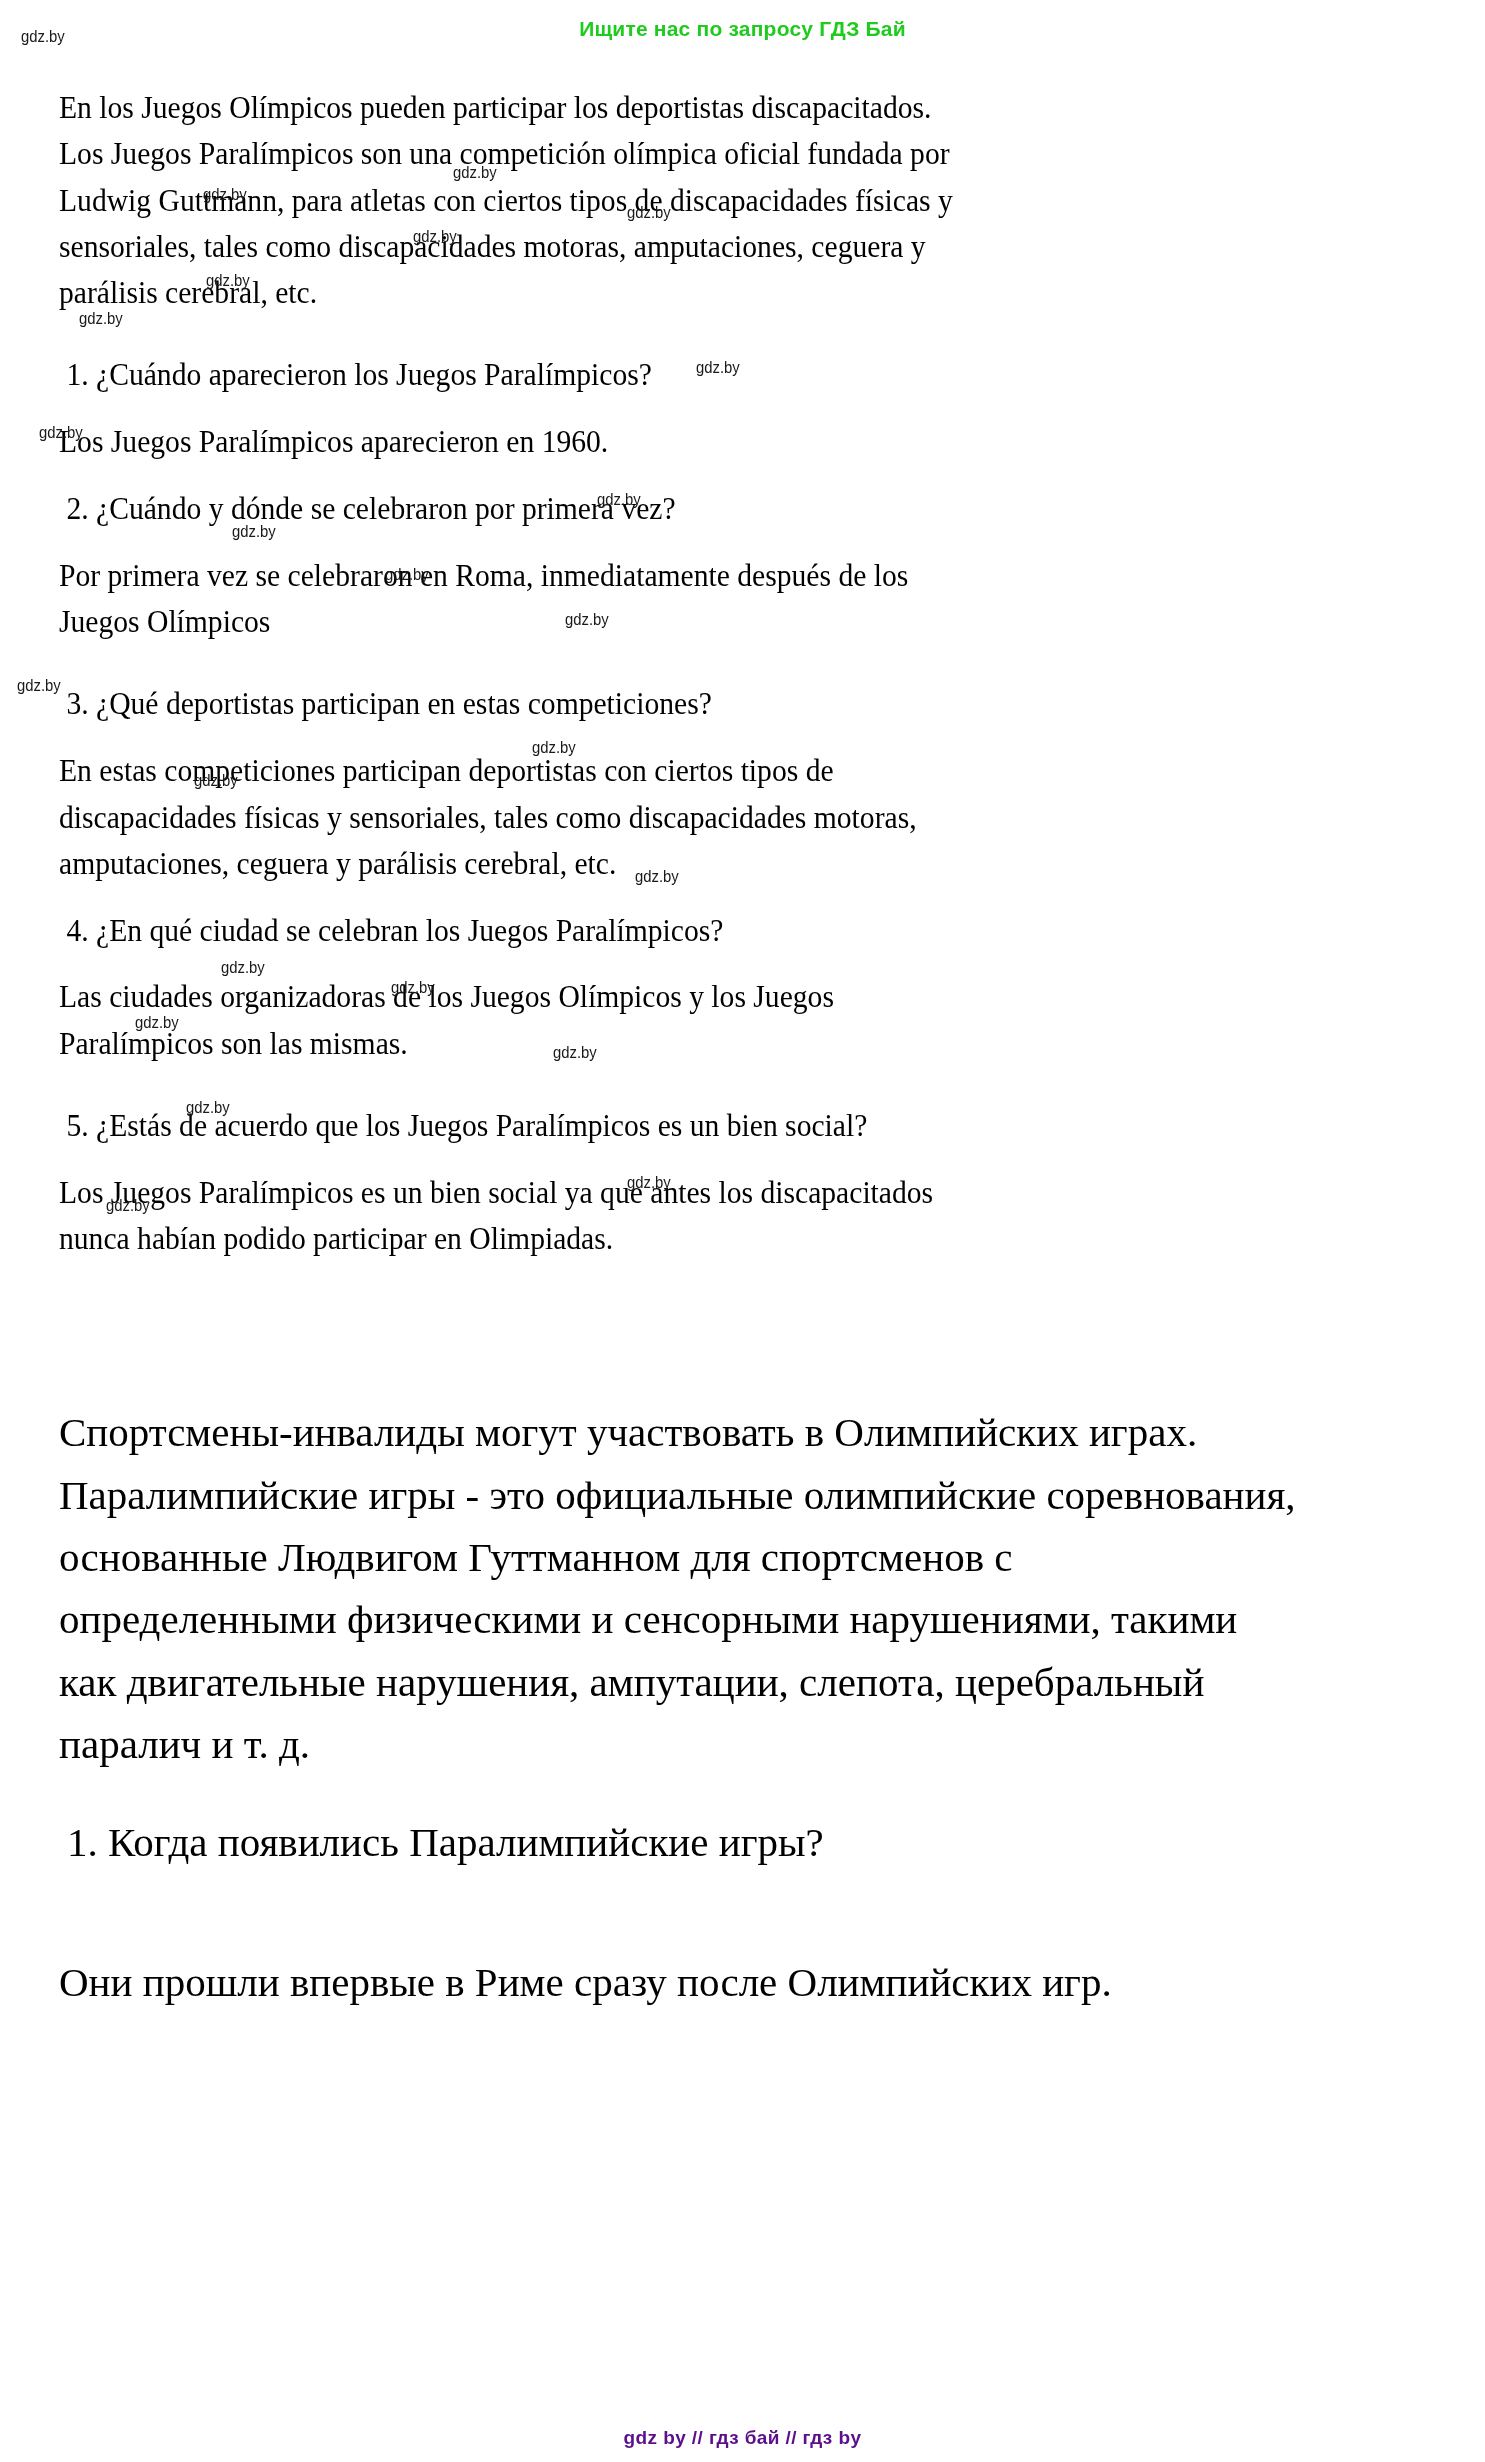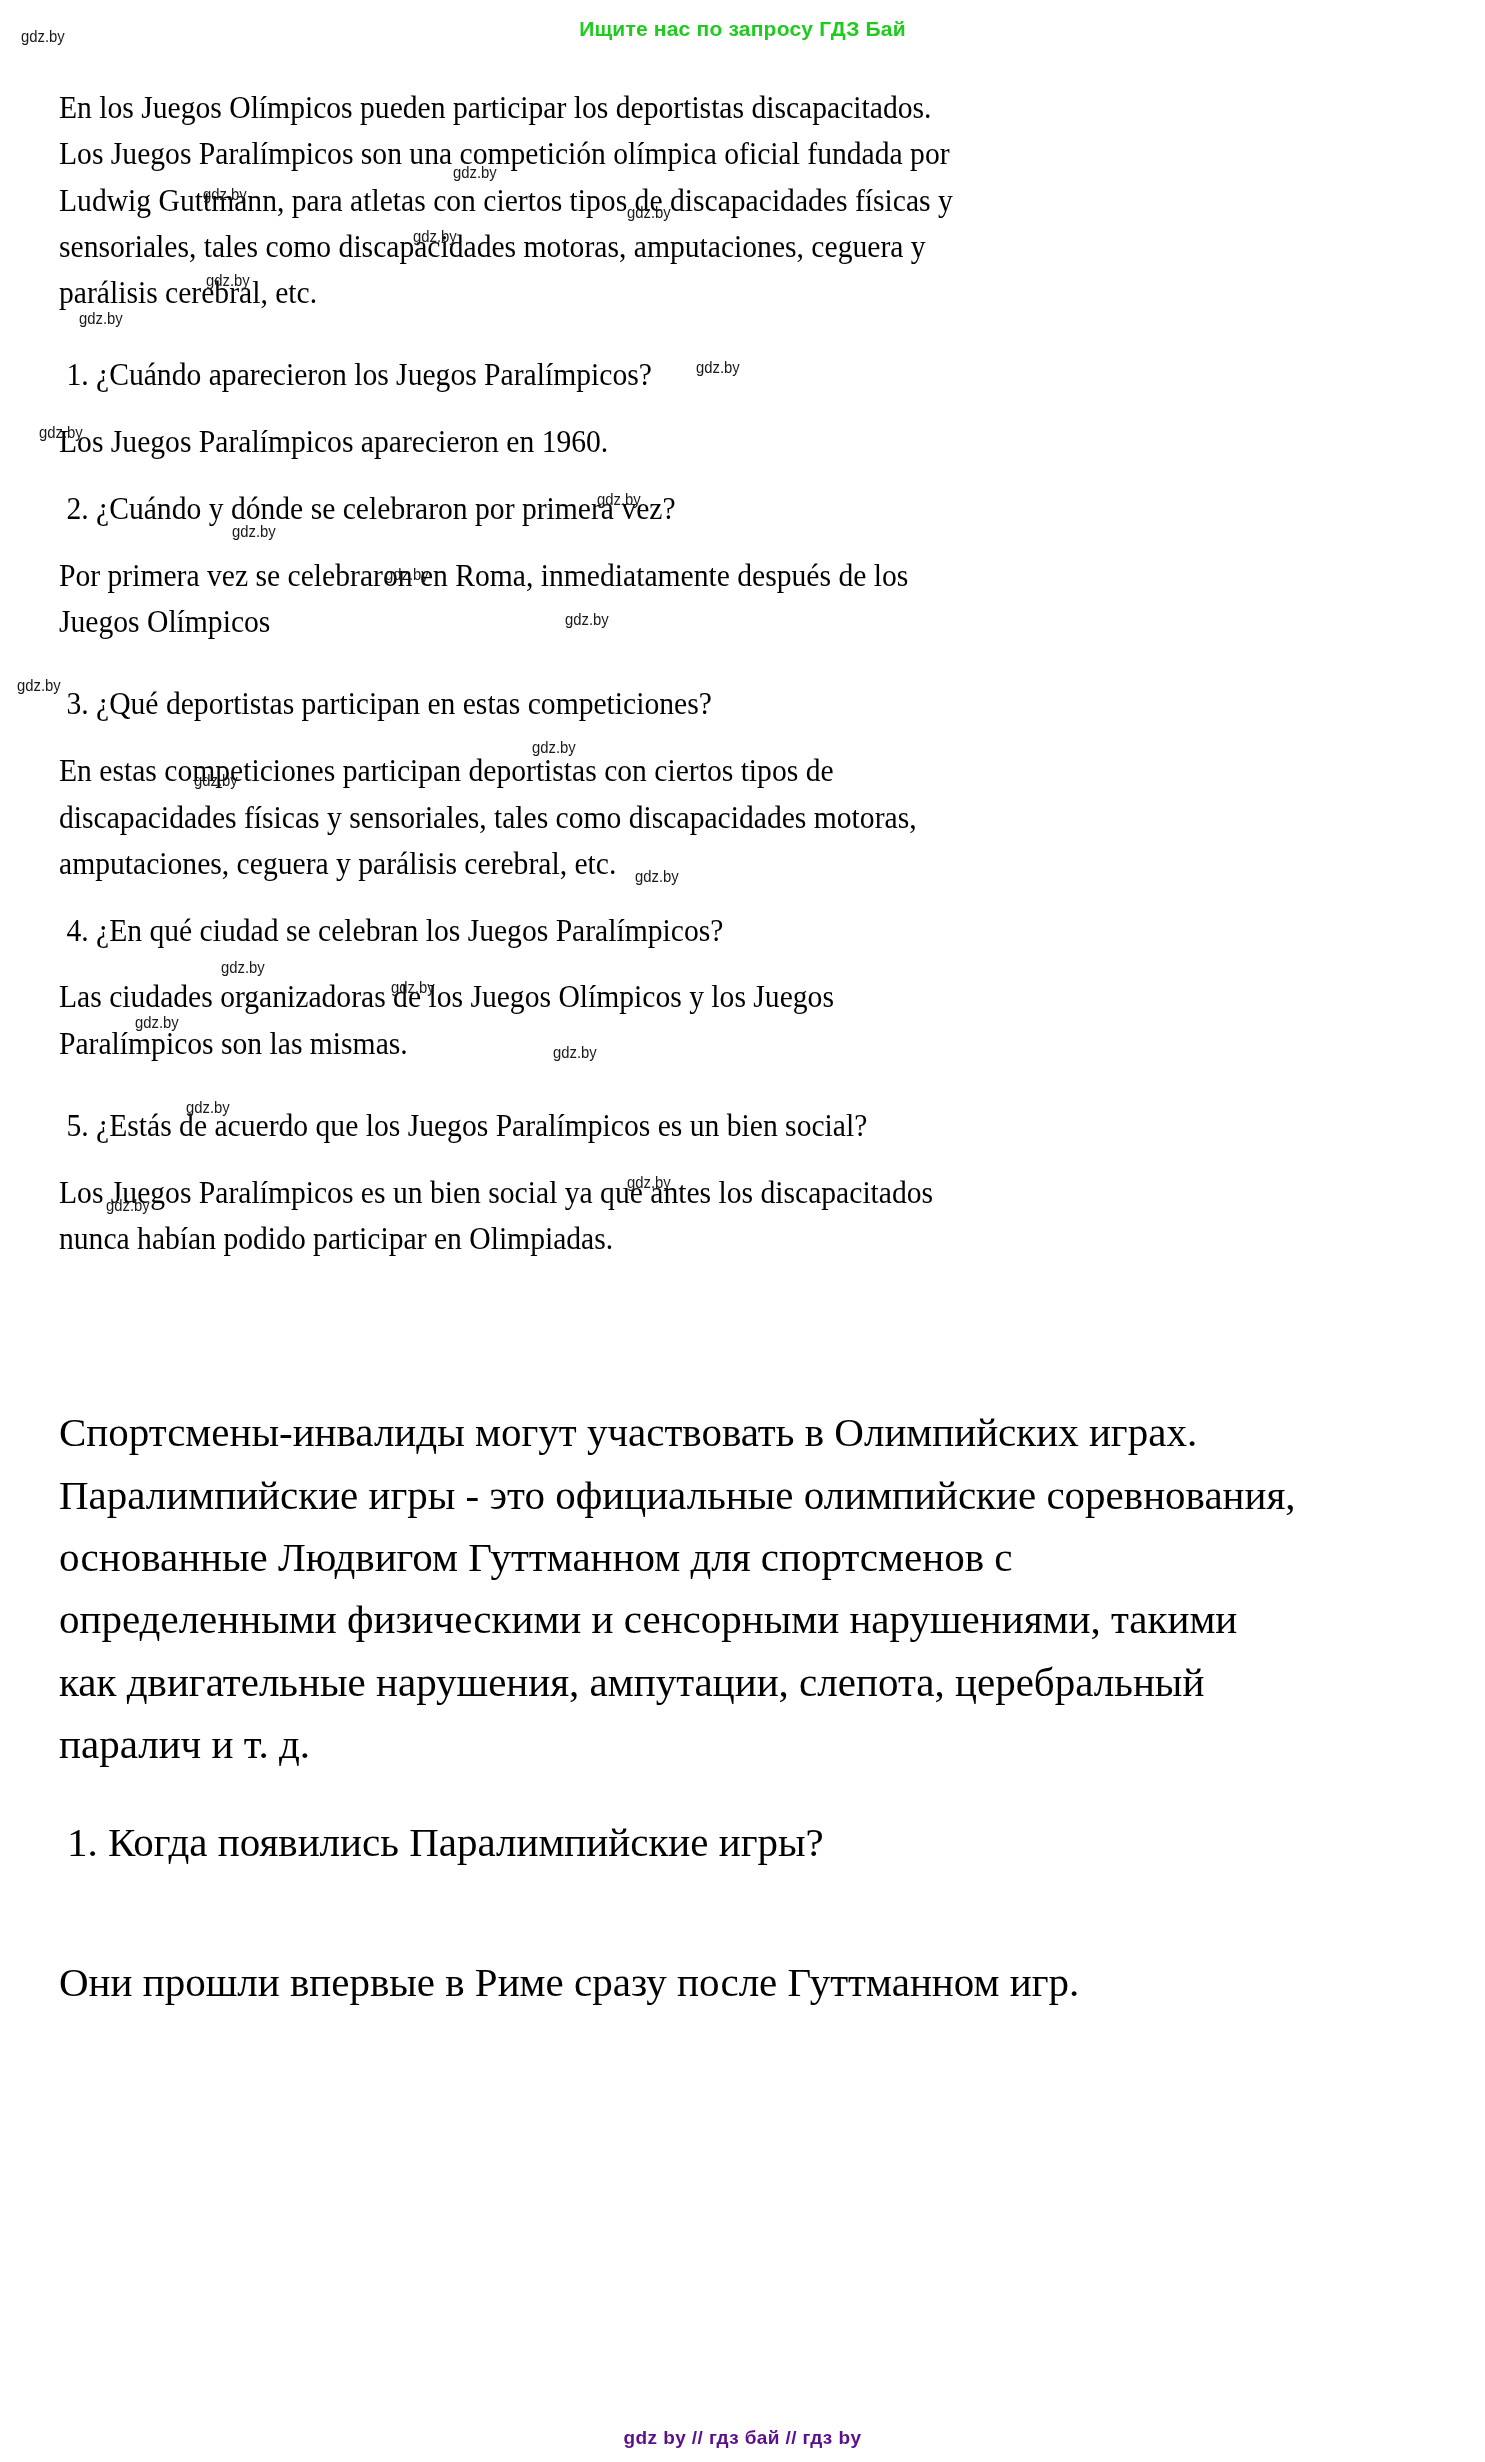--- a/index.html
+++ b/index.html
@@ -164,21 +164,21 @@
 паралич и т. д.</p>
 
     <div class="gap-md"></div>
 
     <p class="q-line">1. Когда появились Паралимпийские игры?</p>
     <div class="gap-sm"></div>
 
     <div class="gap-md"></div>
 
     <div class="gap-sm"></div>
-    <p class="a-line">Они прошли впервые в Риме сразу после Гуттманном игр.</p>
+    <p class="a-line">Они прошли впервые в Риме сразу после Олимпийских игр.</p>
 
     <div class="gap-md"></div>
 
 
   </section>
 
 </div>
 
 <div id="watermark-layer">
     <div class="wm" style="left: 20.5px; top: 27px;">gdz.by</div>

